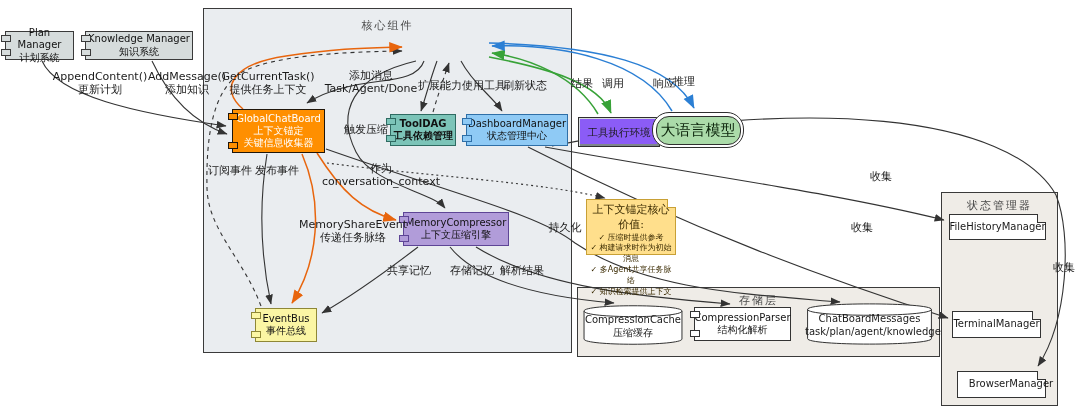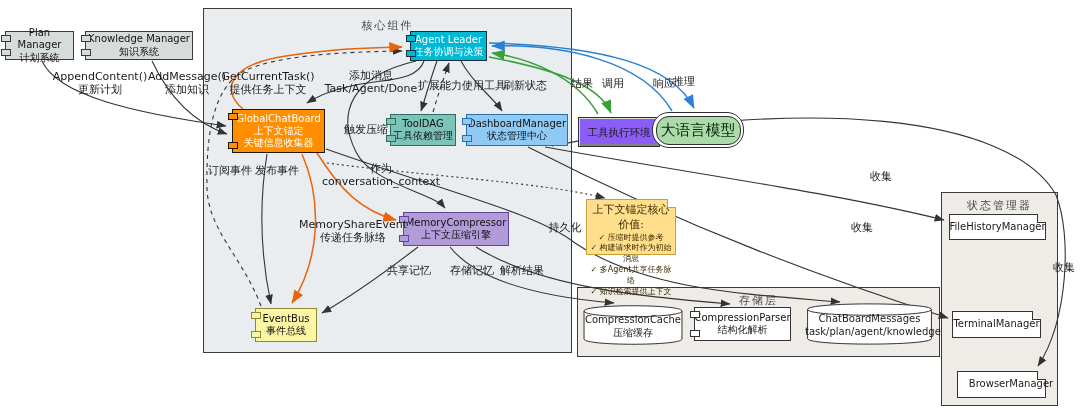--- a/index.html
+++ b/index.html
@@ -108,30 +108,26 @@
   </svg>
 
   <div class="node comp" style="left:5px;top:31px;width:69px;height:29px;--bg:#D6DCDC;--bd:#3a3a3a;">
     <span>Plan Manager</span>
     <span>计划系统</span>
   </div>
   <div class="node comp" style="left:85px;top:31px;width:108px;height:29px;--bg:#D6DCDC;--bd:#3a3a3a;">
     <span>Knowledge Manager</span>
     <span>知识系统</span>
   </div>
-  <div class="node comp" style="left:410px;top:31px;width:77px;height:30px;--bg:#00B8D4;--bd:#14323a;--fg:#fff;">
-    <span>Agent Leader</span>
-    <span>任务协调与决策</span>
-  </div>
   <div class="node comp" style="left:232px;top:109px;width:93px;height:44px;--bg:#FF8F00;--bd:#20160a;--fg:#fff;">
     <span>GlobalChatBoard</span>
     <span>上下文锚定</span>
     <span>关键信息收集器</span>
   </div>
-  <div class="node comp" style="left:390px;top:114px;width:66px;height:32px;--bg:#7CC4B8;--bd:#2F6B62;">
+  <div class="node comp" style="left:390px;top:114px;width:66px;height:32px;font-weight:bold;--bg:#7CC4B8;--bd:#2F6B62;">
     <span>ToolDAG</span>
     <span>工具依赖管理</span>
   </div>
   <div class="node comp" style="left:466px;top:114px;width:102px;height:32px;--bg:#8FCAF5;--bd:#2F6FA7;">
     <span>DashboardManager</span>
     <span>状态管理中心</span>
   </div>
   <div class="node comp" style="left:403px;top:212px;width:106px;height:34px;--bg:#B19CD9;--bd:#5E4596;">
     <span>MemoryCompressor</span>
     <span>上下文压缩引擎</span>

